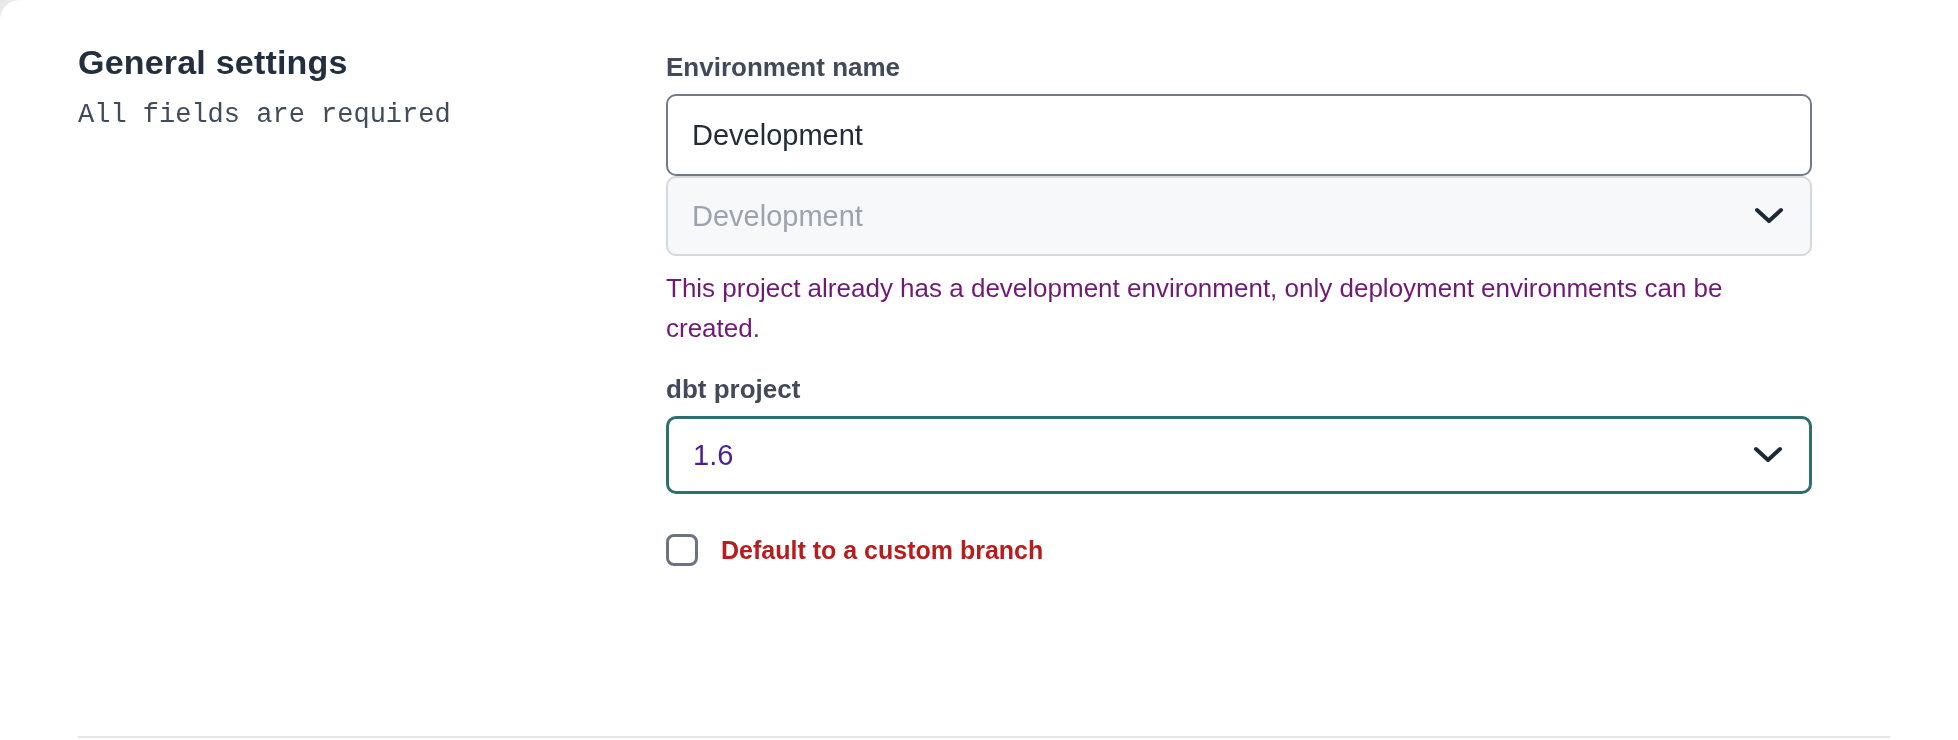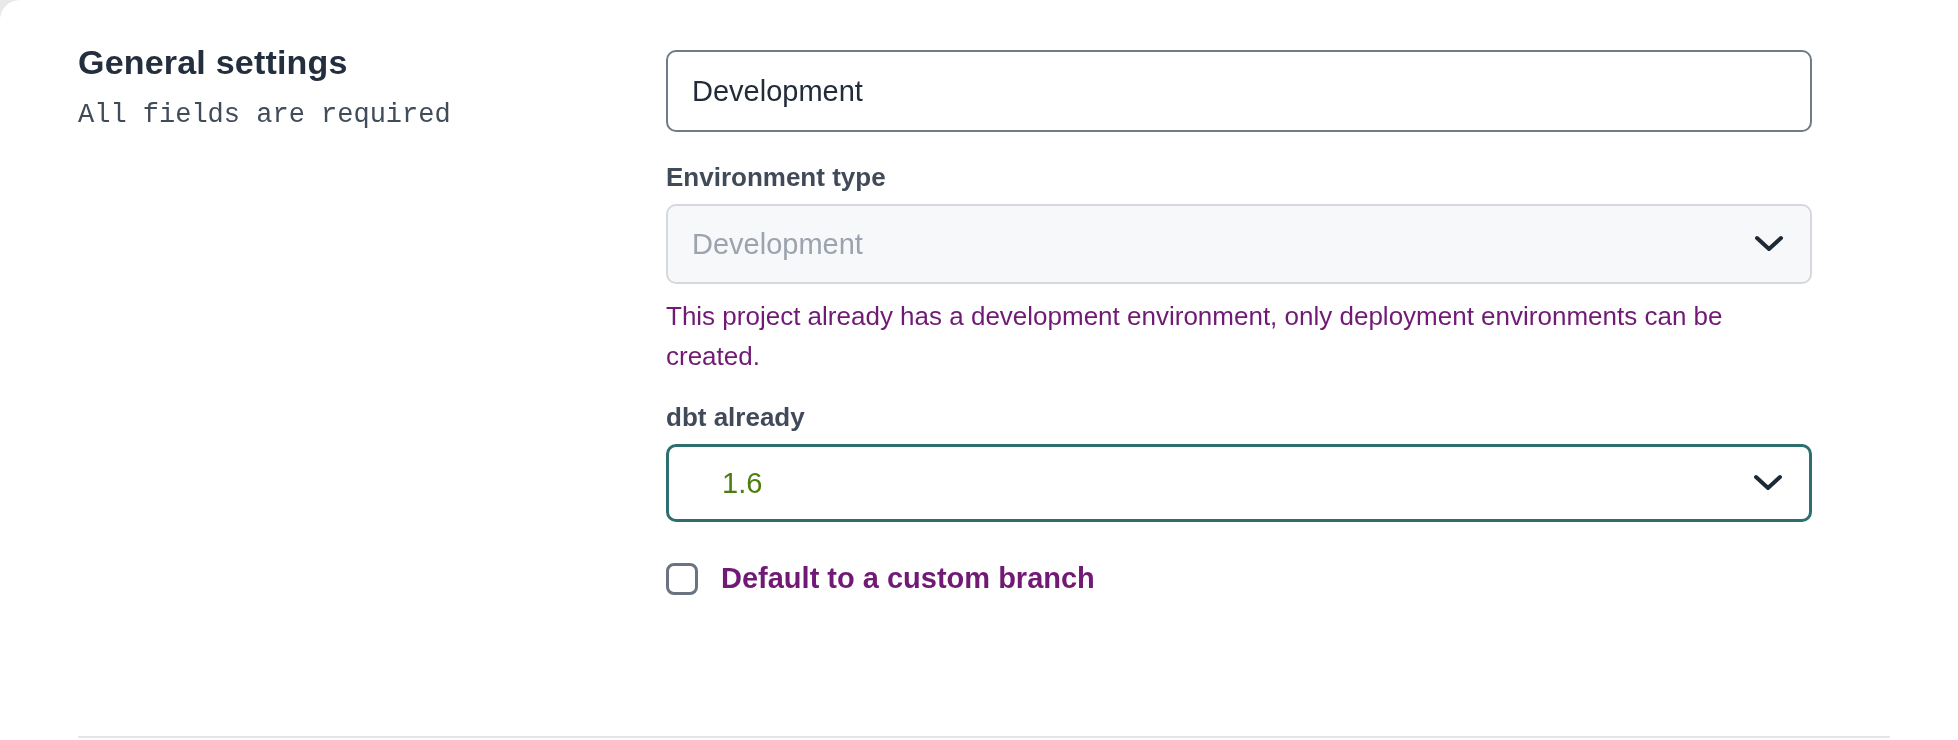--- a/index.html
+++ b/index.html
@@ -95,21 +95,21 @@
     background: #f7f8fa;
     border: 2px solid #d5d8dd;
     cursor: default;
   }
   .select-disabled .select-value { color: #9ca3ae; }
   .select-focused {
     height: 78px;
     background: #ffffff;
     border: 3px solid #2d6e6e;
   }
-  .select-focused .select-value { color: #4d7c0f; margin-left: 29px; }
+  .select-focused .select-value { color: #4c1d95; }
   .helper-text {
     margin-top: 12px;
     max-width: 1100px;
     font-size: 26px;
     line-height: 40px;
     color: #701a75;
   }
   .mt-label2 { margin-top: 28px; }
   .mt-label3 { margin-top: 24px; }
   .checkbox-row {
@@ -121,23 +121,23 @@
     width: 32px;
     height: 32px;
     border: 3px solid #6b7380;
     border-radius: 8px;
     background: #ffffff;
     cursor: pointer;
     flex: 0 0 auto;
   }
   .checkbox-label {
     margin-left: 23px;
-    font-size: 29px;
+    font-size: 25px;
     font-weight: 700;
-    color: #701a75;
+    color: #b91c1c;
     cursor: pointer;
   }
   .divider {
     position: absolute;
     left: 78px;
     width: 1812px;
     bottom: 2px;
     height: 2px;
     background: #e5e6e9;
   }
@@ -148,34 +148,34 @@
 <div class="card">
   <div class="content">
 
     <div class="left-col">
       <div class="page-title">General settings</div>
       <div class="page-subtitle">All fields are required</div>
     </div>
 
     <div class="form-col">
 
+      <label class="field-label">Environment name</label>
       <input class="text-input" type="text" value="Development" style="">
 
-      <label class="field-label mt-label2">Environment type</label>
       <div class="select-box select-disabled" aria-disabled="true">
         <span class="select-value">Development</span>
         <span class="chevron">
           <svg width="30" height="18" viewBox="0 0 30 18" fill="none">
             <polyline points="3,3 15,14 27,3" stroke="#1e2936" stroke-width="4" stroke-linecap="round" stroke-linejoin="round" fill="none"></polyline>
           </svg>
         </span>
       </div>
       <div class="helper-text">This project already has a development environment, only deployment environments can be created.</div>
 
-      <label class="field-label mt-label3">dbt already</label>
+      <label class="field-label mt-label3">dbt project</label>
       <div class="select-box select-focused">
         <span class="select-value">1.6</span>
         <span class="chevron">
           <svg width="30" height="18" viewBox="0 0 30 18" fill="none">
             <polyline points="3,3 15,14 27,3" stroke="#1e2936" stroke-width="4" stroke-linecap="round" stroke-linejoin="round" fill="none"></polyline>
           </svg>
         </span>
       </div>
 
       <div class="checkbox-row">

